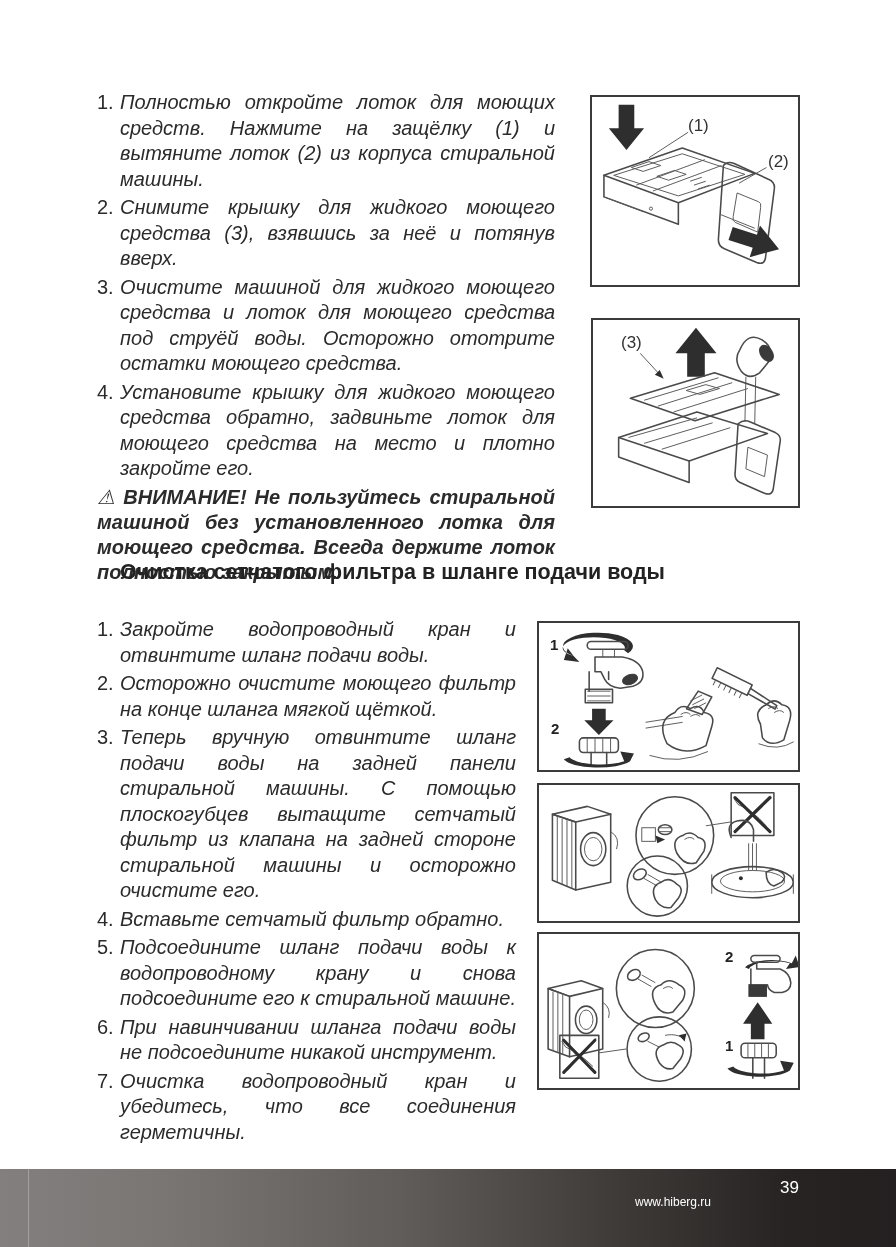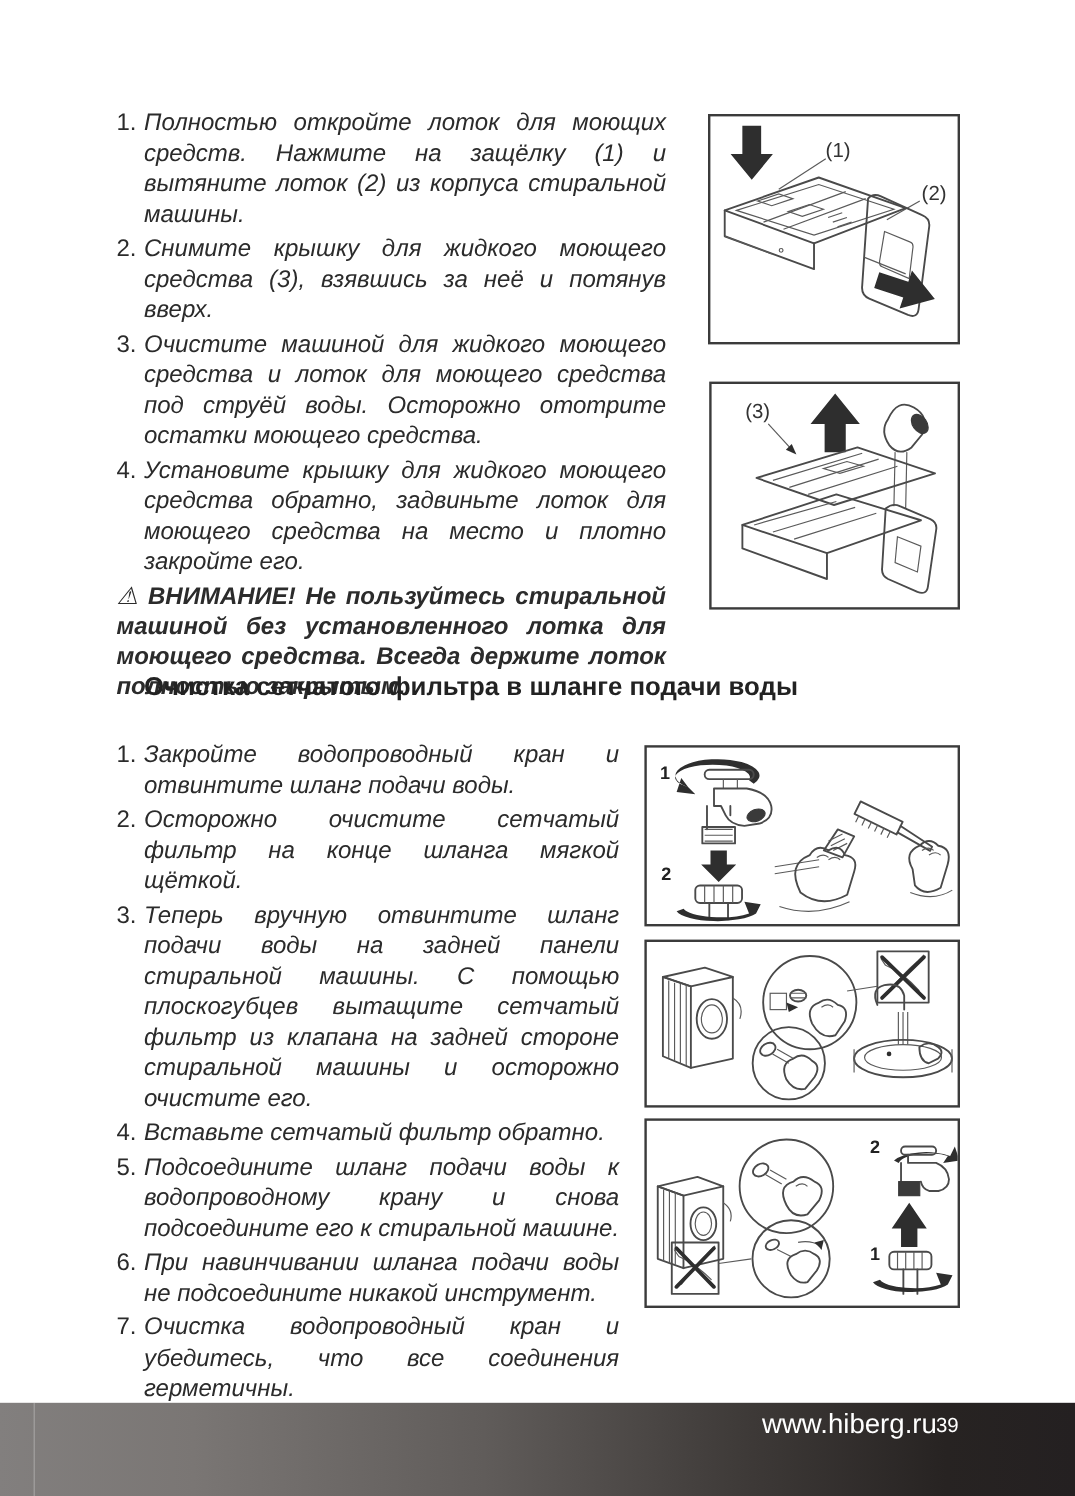--- a/index.html
+++ b/index.html
@@ -41,21 +41,21 @@
   .ln-thin{stroke:#5a5a5a;stroke-width:1;fill:none;}
   .solid{fill:#2e2e2e;stroke:none;}
   .dark{fill:#3a3a3a;stroke:#3a3a3a;}
   .xmark{stroke:#2e2e2e;stroke-width:3.2;fill:none;stroke-linecap:round;}
   
   .footer{
     position:absolute;left:0;bottom:0;width:896px;height:78px;
     background:linear-gradient(90deg,#827f7e 0%,#7a7674 18%,#605c5a 45%,#3d3937 70%,#272322 88%,#242021 100%);
   }
   .footer .seam{position:absolute;left:28px;top:0;width:1px;height:78px;background:rgba(255,255,255,.28);}
-  .footer .url{position:absolute;left:635px;top:4px;color:#fff;font-size:23px;}
+  .footer .url{position:absolute;left:635px;top:26px;color:#fff;font-size:12px;}
   .footer .pnum{position:absolute;left:780px;top:9px;color:#fff;font-size:17px;text-align:right;}
 </style>
 </head>
 <body>
 
 <div class="page">
 
   <div class="textcol s1">
     <div class="li">
       <span class="num">1.</span>
@@ -78,21 +78,21 @@
 
   <h2 class="sec-heading">Очистка сетчатого фильтра в шланге подачи воды</h2>
 
   <div class="textcol s2">
     <div class="li">
       <span class="num">1.</span>
       <span class="txt">Закройте водопроводный кран и отвинтите шланг подачи воды.</span>
     </div>
     <div class="li">
       <span class="num">2.</span>
-      <span class="txt">Осторожно очистите сетчатый фильтр на конце шланга мягкой щёткой.</span>
+      <span class="txt">Осторожно очистите моющего фильтр на конце шланга мягкой щёткой.</span>
     </div>
     <div class="li">
       <span class="num">3.</span>
       <span class="txt">Теперь вручную отвинтите шланг подачи воды на задней панели стиральной машины. С помощью плоскогубцев вытащите сетчатый фильтр из клапана на задней стороне стиральной машины и осторожно очистите его.</span>
     </div>
     <div class="li">
       <span class="num">4.</span>
       <span class="txt">Вставьте сетчатый фильтр обратно.</span>
     </div>
     <div class="li">

